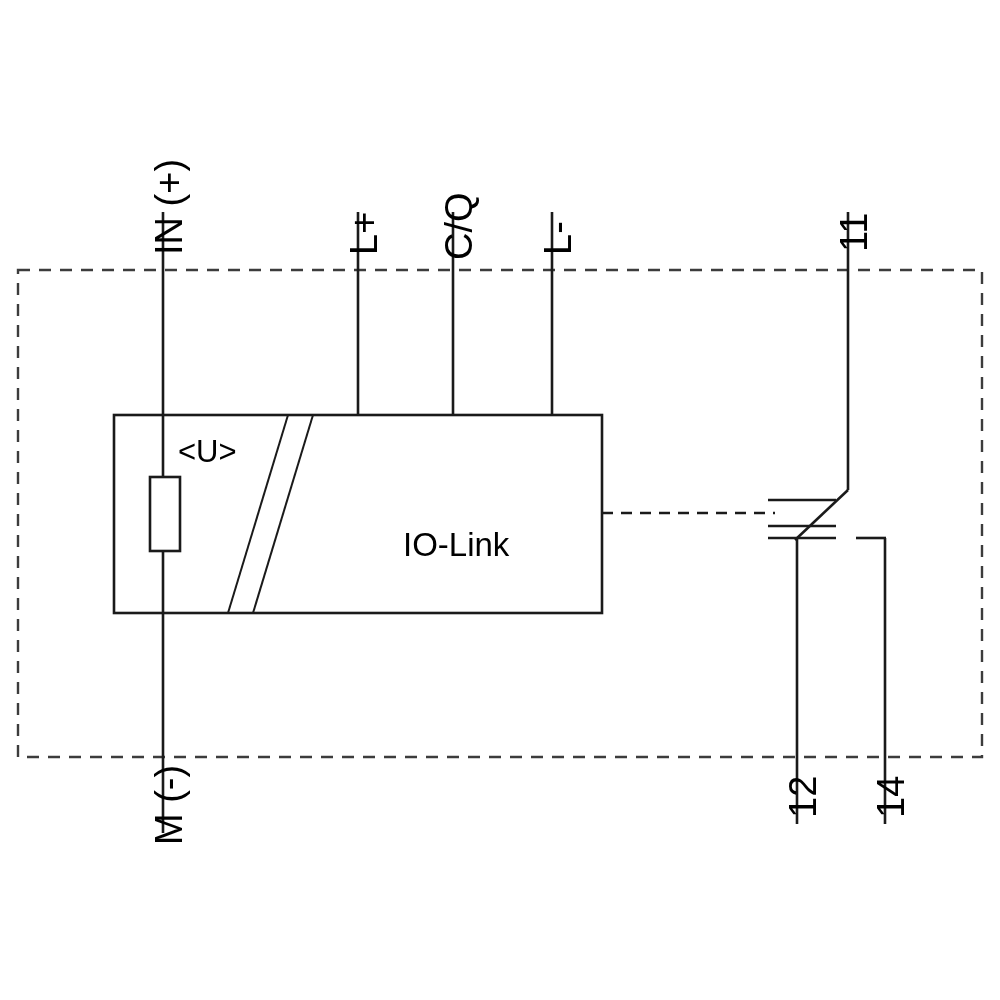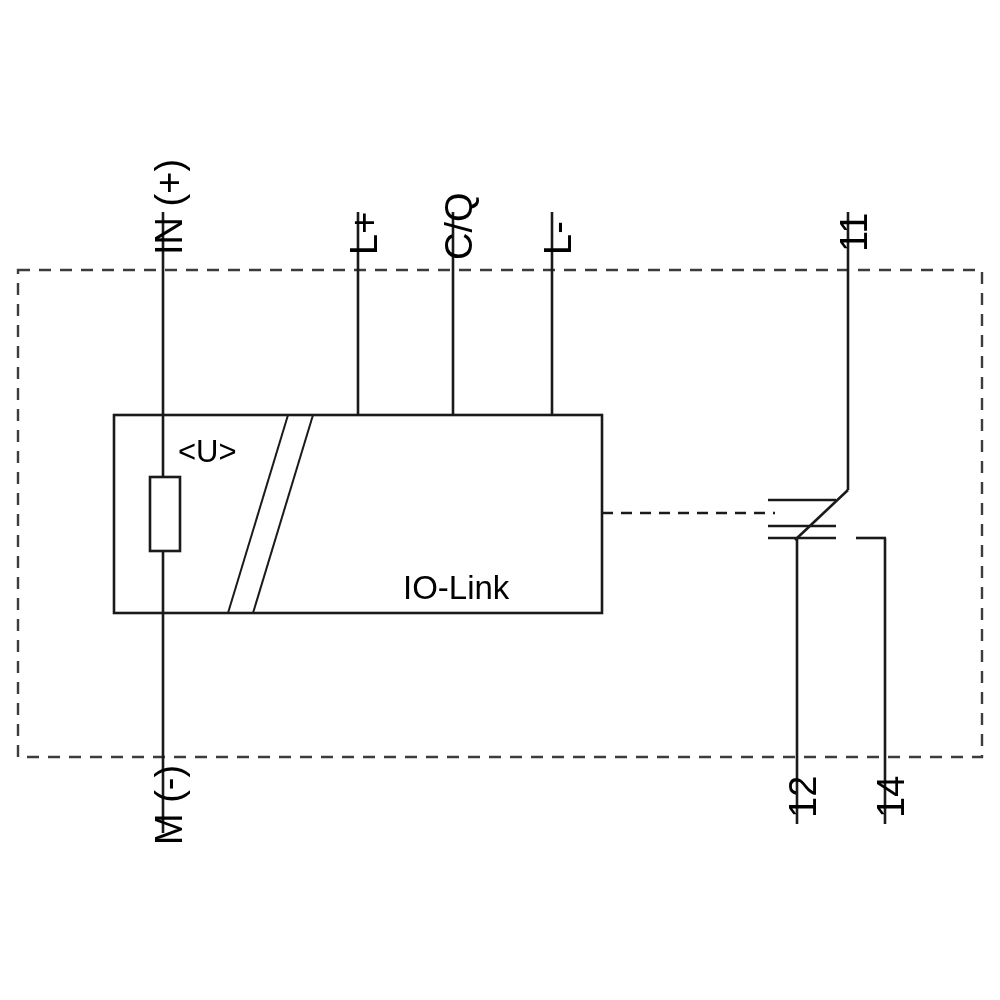--- a/index.html
+++ b/index.html
@@ -103,15 +103,15 @@
   <div class="lbl lbl-term rot90" style="left:835px; top:252px;">11</div>
 
   <div class="lbl lbl-term rot90" style="left:150px; top:845px;">M (-)</div>
 
   <div class="lbl lbl-term rot90" style="left:784px; top:818px;">12</div>
 
   <div class="lbl lbl-term rot90" style="left:872px; top:818px;">14</div>
 
   <div class="lbl lbl-u" style="left:178px; top:436px;">&lt;U&gt;</div>
 
-  <div class="lbl lbl-io" style="left:403px; top:528px;margin-top:43px;">IO-Link</div>
+  <div class="lbl lbl-io" style="left:403px; top:528px;">IO-Link</div>
 
 </div>
 
 </body></html>

